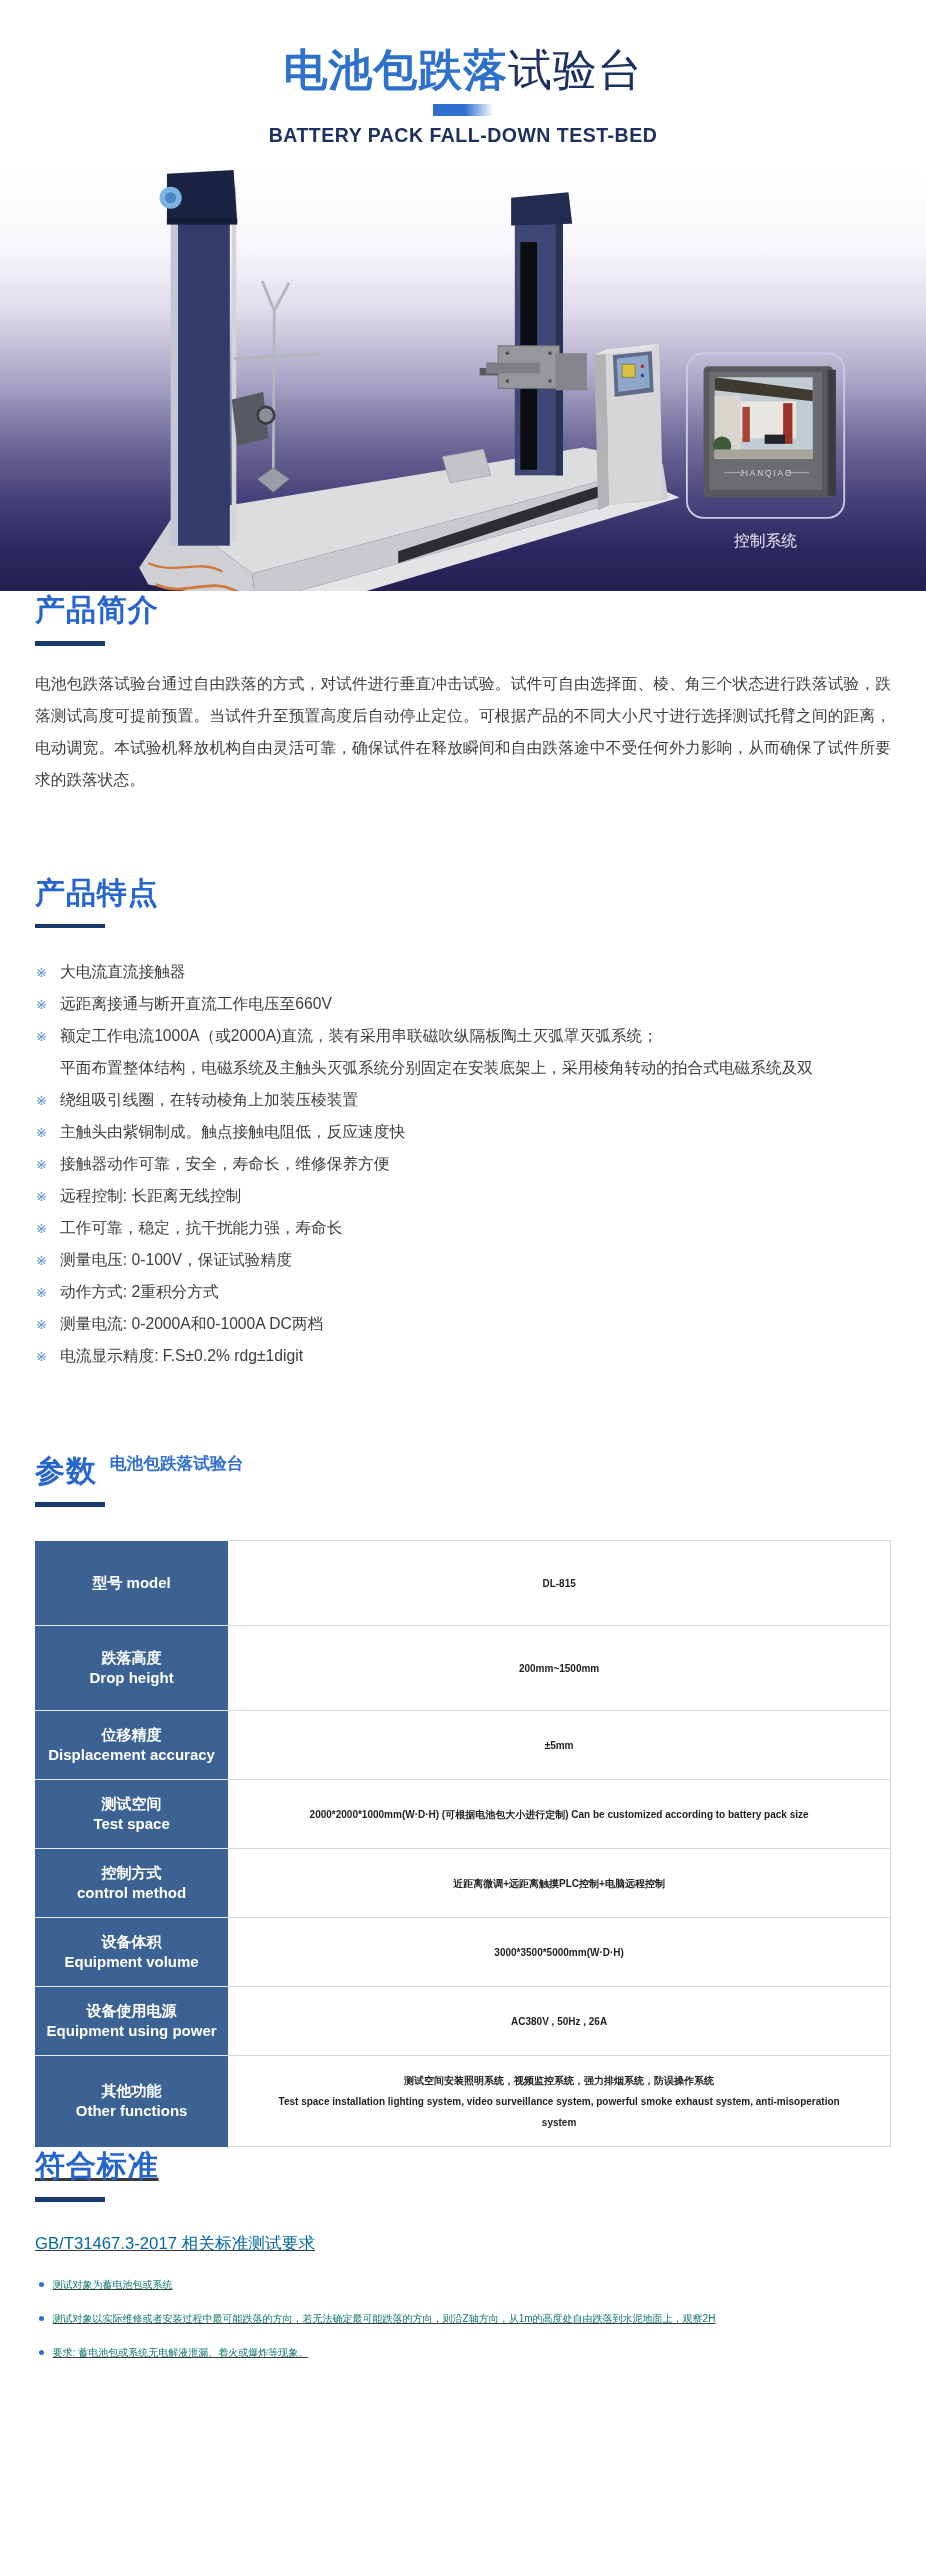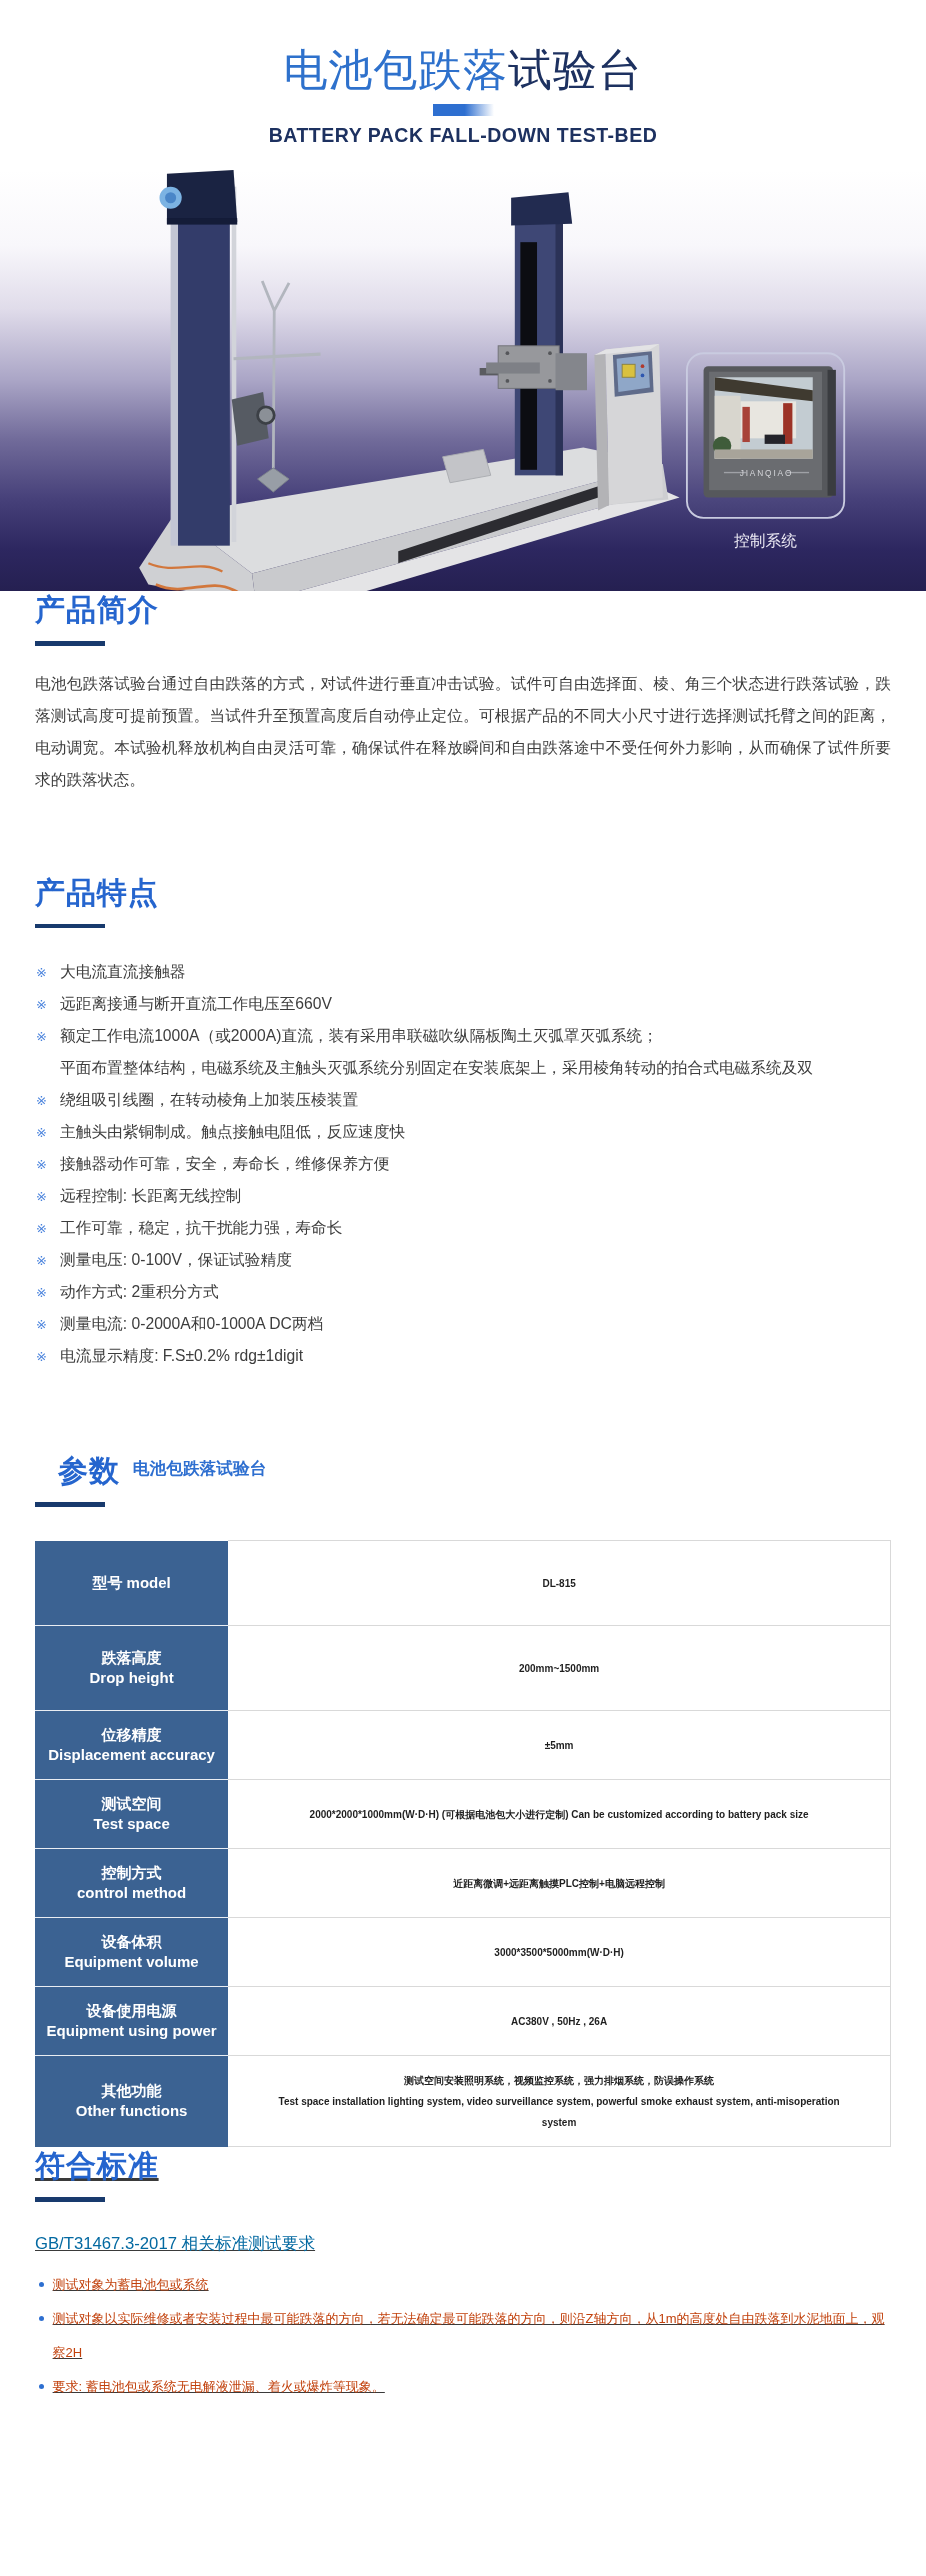--- a/index.html
+++ b/index.html
@@ -2,36 +2,36 @@
 <html style="font-size:15px"><head>
 <meta charset="utf-8">
 <style>
   html,body{margin:0;padding:0;background:#ffffff;}
   body{font-family:"Liberation Sans","DejaVu Sans",sans-serif;color:#3a3a3a;}
   .page{width:926px;margin:0 auto;background:#fff;padding-bottom:59px;}
 
   
   .masthead{text-align:center;padding-top:44px;}
   .title{font-size:44px;line-height:52px;letter-spacing:0.9px;}
-  .t-blue{color:#2e71cc;font-weight:normal;}
+  .t-blue{color:#2e71cc;font-weight:bold;}
   .t-navy{color:#1d3160;font-weight:normal;}
   .title-bar{width:61px;height:12px;margin:8.3px auto 0;
     background:linear-gradient(90deg,#2e6fd0 0%,#2e6fd0 52%,rgba(46,111,208,0) 100%);}
   .subtitle{margin-top:8px;font-size:19.5px;font-weight:bold;color:#1d3160;letter-spacing:0.5px;}
 
   
   .hero{position:relative;margin-top:23px;height:421px;overflow:hidden;
     background:linear-gradient(180deg,#ffffff 0%,#f8f7fb 18%,#e0dcea 33%,#aaa5c6 50%,#716b9a 64%,#47417a 78%,#2d2760 90%,#252051 100%);}
   .hero svg{display:block;width:926px;height:421px;}
 
   
   .content{padding:0 35px;}
   h2{margin:0;font-size:30px;color:#2565ce;font-weight:bold;letter-spacing:0.9px;line-height:37px;}
   .h-line{width:70px;height:4.6px;background:#183a6d;margin-top:13px;}
-  .h2-row{display:flex;align-items:center;gap:13px;margin-left:23px;}
+  .h2-row{display:flex;align-items:flex-start;gap:13px;}
   .h2-sub{font-size:16.7px;color:#2e6fd0;padding-bottom:4.6px;font-weight:bold;}
 
   .sec-intro{}
   .intro-text{margin:22px 0 0;font-size:15.7px;line-height:32px;color:#3d3d3d;text-align:justify;}
 
   .sec-features{margin-top:78px;}
   .feature-list{list-style:none;margin:28px 0 0;padding:0;font-size:15.7px;line-height:32px;color:#3d3d3d;}
   .feature-list li{position:relative;padding-left:25px;}
   .feature-list .mk{position:absolute;left:0.9px;top:0.9px;color:#4a83dd;font-size:13px;}
 
@@ -41,21 +41,21 @@
     line-height:20.4px;text-align:center;vertical-align:middle;border-bottom:0.9px solid #e9edf3;padding:7.4px 5.6px;}
   .spec-table tr:last-child th{border-bottom:none;}
   .spec-table td{background:#fff;border:0.9px solid #d9d9d9;border-left:none;text-align:center;
     vertical-align:middle;font-weight:bold;font-size:10px;color:#1f1f1f;line-height:21px;padding:7.4px 33px;}
   .spec-table .en:empty{display:none;}
   .spec-table .zh,.spec-table .en,.spec-table .v-zh,.spec-table .v-en{display:block;}
   .rt{height:85px;} .rs{height:69px;} .rl{height:91px;}
 
   .sec-standards{text-decoration:underline;}
   .gb-line{margin:30px 0 0;font-size:16.7px;color:#0369a1;}
-  .std-list{list-style:none;margin:13px 0 0;padding:0;font-size:13px;line-height:34px;color:#c2410c;}
+  .std-list{list-style:none;margin:13px 0 0;padding:0;font-size:10px;line-height:34px;color:#0f766e;}
   .std-list li{position:relative;padding-left:17.6px;}
   .std-list li::before{content:"";position:absolute;left:3.7px;top:14px;width:5.6px;height:5.6px;border-radius:50%;background:#2e6fd0;}
 </style>
 </head>
 <body>
 
 <div class="page">
 
   <div class="masthead">
     <div class="title">

